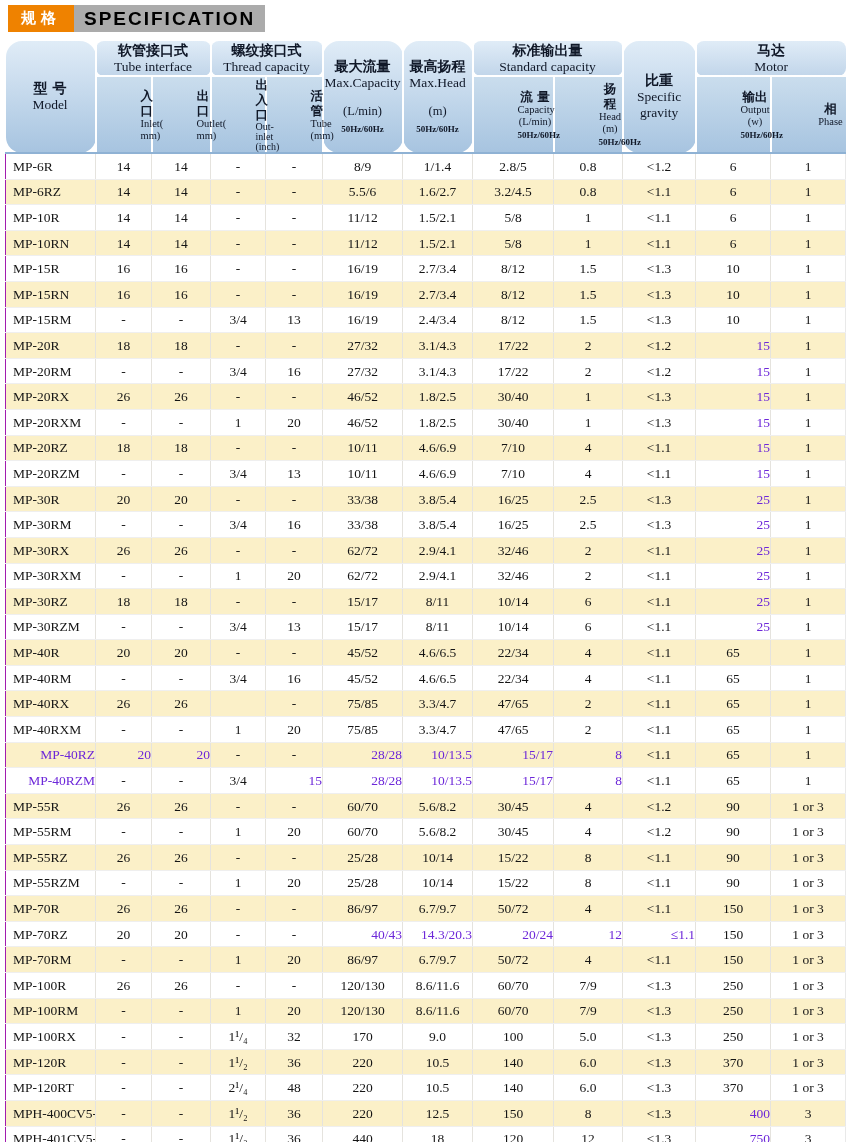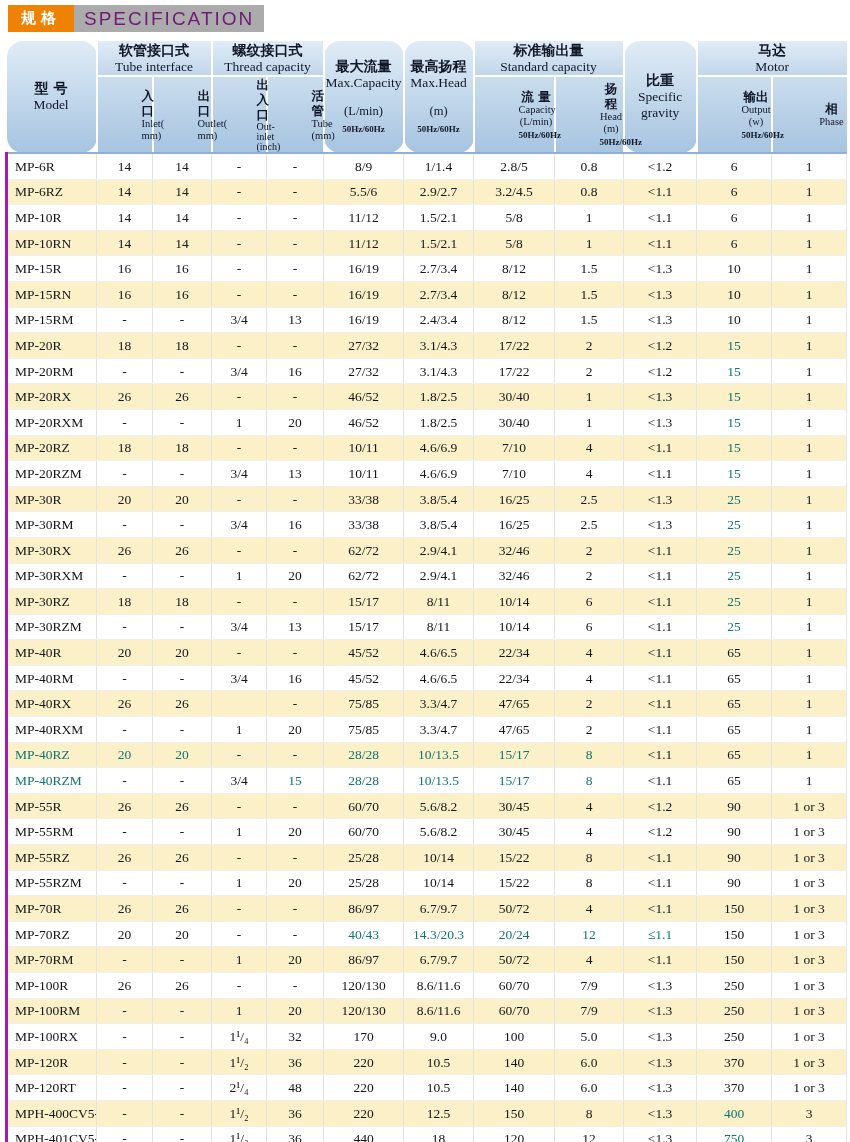--- a/index.html
+++ b/index.html
@@ -9,55 +9,55 @@
     -webkit-font-smoothing:antialiased;
   }
   
   .titlebar{display:flex;align-items:stretch;margin:5px 0 0 8px;height:27px;}
   .title-cjk{
     background:#EF8200;color:#fff;font-weight:bold;font-size:15px;
     padding:0 13px;display:flex;align-items:center;letter-spacing:5px;
     font-family:"DejaVu Sans",sans-serif;
   }
   .title-en{
-    background:#ABABAB;color:#701a75;font-size:19px;font-weight:normal;
+    background:#ABABAB;color:#000000;font-size:19px;font-weight:bold;
     padding:0 10px;display:flex;align-items:center;letter-spacing:2px;
     font-family:"Liberation Sans","DejaVu Sans",sans-serif;
   }
   
   table{
     border-collapse:collapse;table-layout:fixed;width:840px;
     margin:9px 0 0 5px;
   }
   thead th{
     padding:0;text-align:center;vertical-align:middle;font-weight:normal;
     color:#101828;border-right:2px solid #fff;
   }
   thead th:last-child{border-right:none;}
-  .th-top{background:linear-gradient(#e0ecf7,#c2d6ea);border-bottom:2px solid #fff;height:34px;}
+  .th-top{background:linear-gradient(#e0ecf7,#c2d6ea);border-bottom:2px solid #fff;height:34px;border-radius:8px;}
   .th-sub{background:linear-gradient(#cadded,#a7c4e0);border-bottom:2px solid #8fb2d4;height:44px;padding-left:44px;}
   .th-full{background:linear-gradient(#e0ecf7,#a7c4e0);border-bottom:2px solid #8fb2d4;border-radius:16px;}
   .cjk{display:block;font-weight:bold;font-size:14px;line-height:17px;font-family:"DejaVu Sans",sans-serif;}
   .cjk-sm{display:block;font-weight:bold;font-size:12.5px;line-height:15px;font-family:"DejaVu Sans",sans-serif;}
   .en-main{display:block;font-size:13.5px;line-height:16px;}
   .en-sub{display:block;font-size:10.5px;line-height:12px;}
   .en-tight{display:block;font-size:10px;line-height:10px;}
   .unit{display:block;font-size:12.5px;line-height:15px;margin-top:13px;}
   .freq{display:block;font-size:9px;font-weight:bold;line-height:11px;margin-top:5px;}
   .freq-sub{display:block;font-size:9px;font-weight:bold;line-height:11px;margin-top:2px;}
   tbody td{
     text-align:center;font-size:13.5px;color:#151515;height:24.6px;
     line-height:15px;padding:0;border-right:1px solid #e5e3de;
     border-bottom:1px solid #efefef;overflow:hidden;white-space:nowrap;
   }
-  tbody td:first-child{border-left:3px solid #a21caf;}
+  tbody td:first-child{border-left:1px solid #a21caf;}
   tbody td:last-child{border-right:1px solid #e9e9e9;}
   tbody tr:nth-child(even) td{background:#fbf0c8;}
   td.model-cell{text-align:left;padding-left:7px;}
-  td.muted{color:#0f766e;}
+  td.muted{color:#6d28d9;text-align:right;}
 </style>
 </head>
 <body>
 
 <div class="titlebar">
   <div class="title-cjk">规格</div>
   <div class="title-en">SPECIFICATION</div>
 </div>
 
 <table>
@@ -169,21 +169,21 @@
         <td>6</td>
         <td>1</td>
       </tr>
       <tr>
         <td class="model-cell">MP-6RZ</td>
         <td>14</td>
         <td>14</td>
         <td>-</td>
         <td>-</td>
         <td>5.5/6</td>
-        <td>2.9/2.7</td>
+        <td>1.6/2.7</td>
         <td>3.2/4.5</td>
         <td>0.8</td>
         <td>&lt;1.1</td>
         <td>6</td>
         <td>1</td>
       </tr>
       <tr>
         <td class="model-cell">MP-10R</td>
         <td>14</td>
         <td>14</td>

